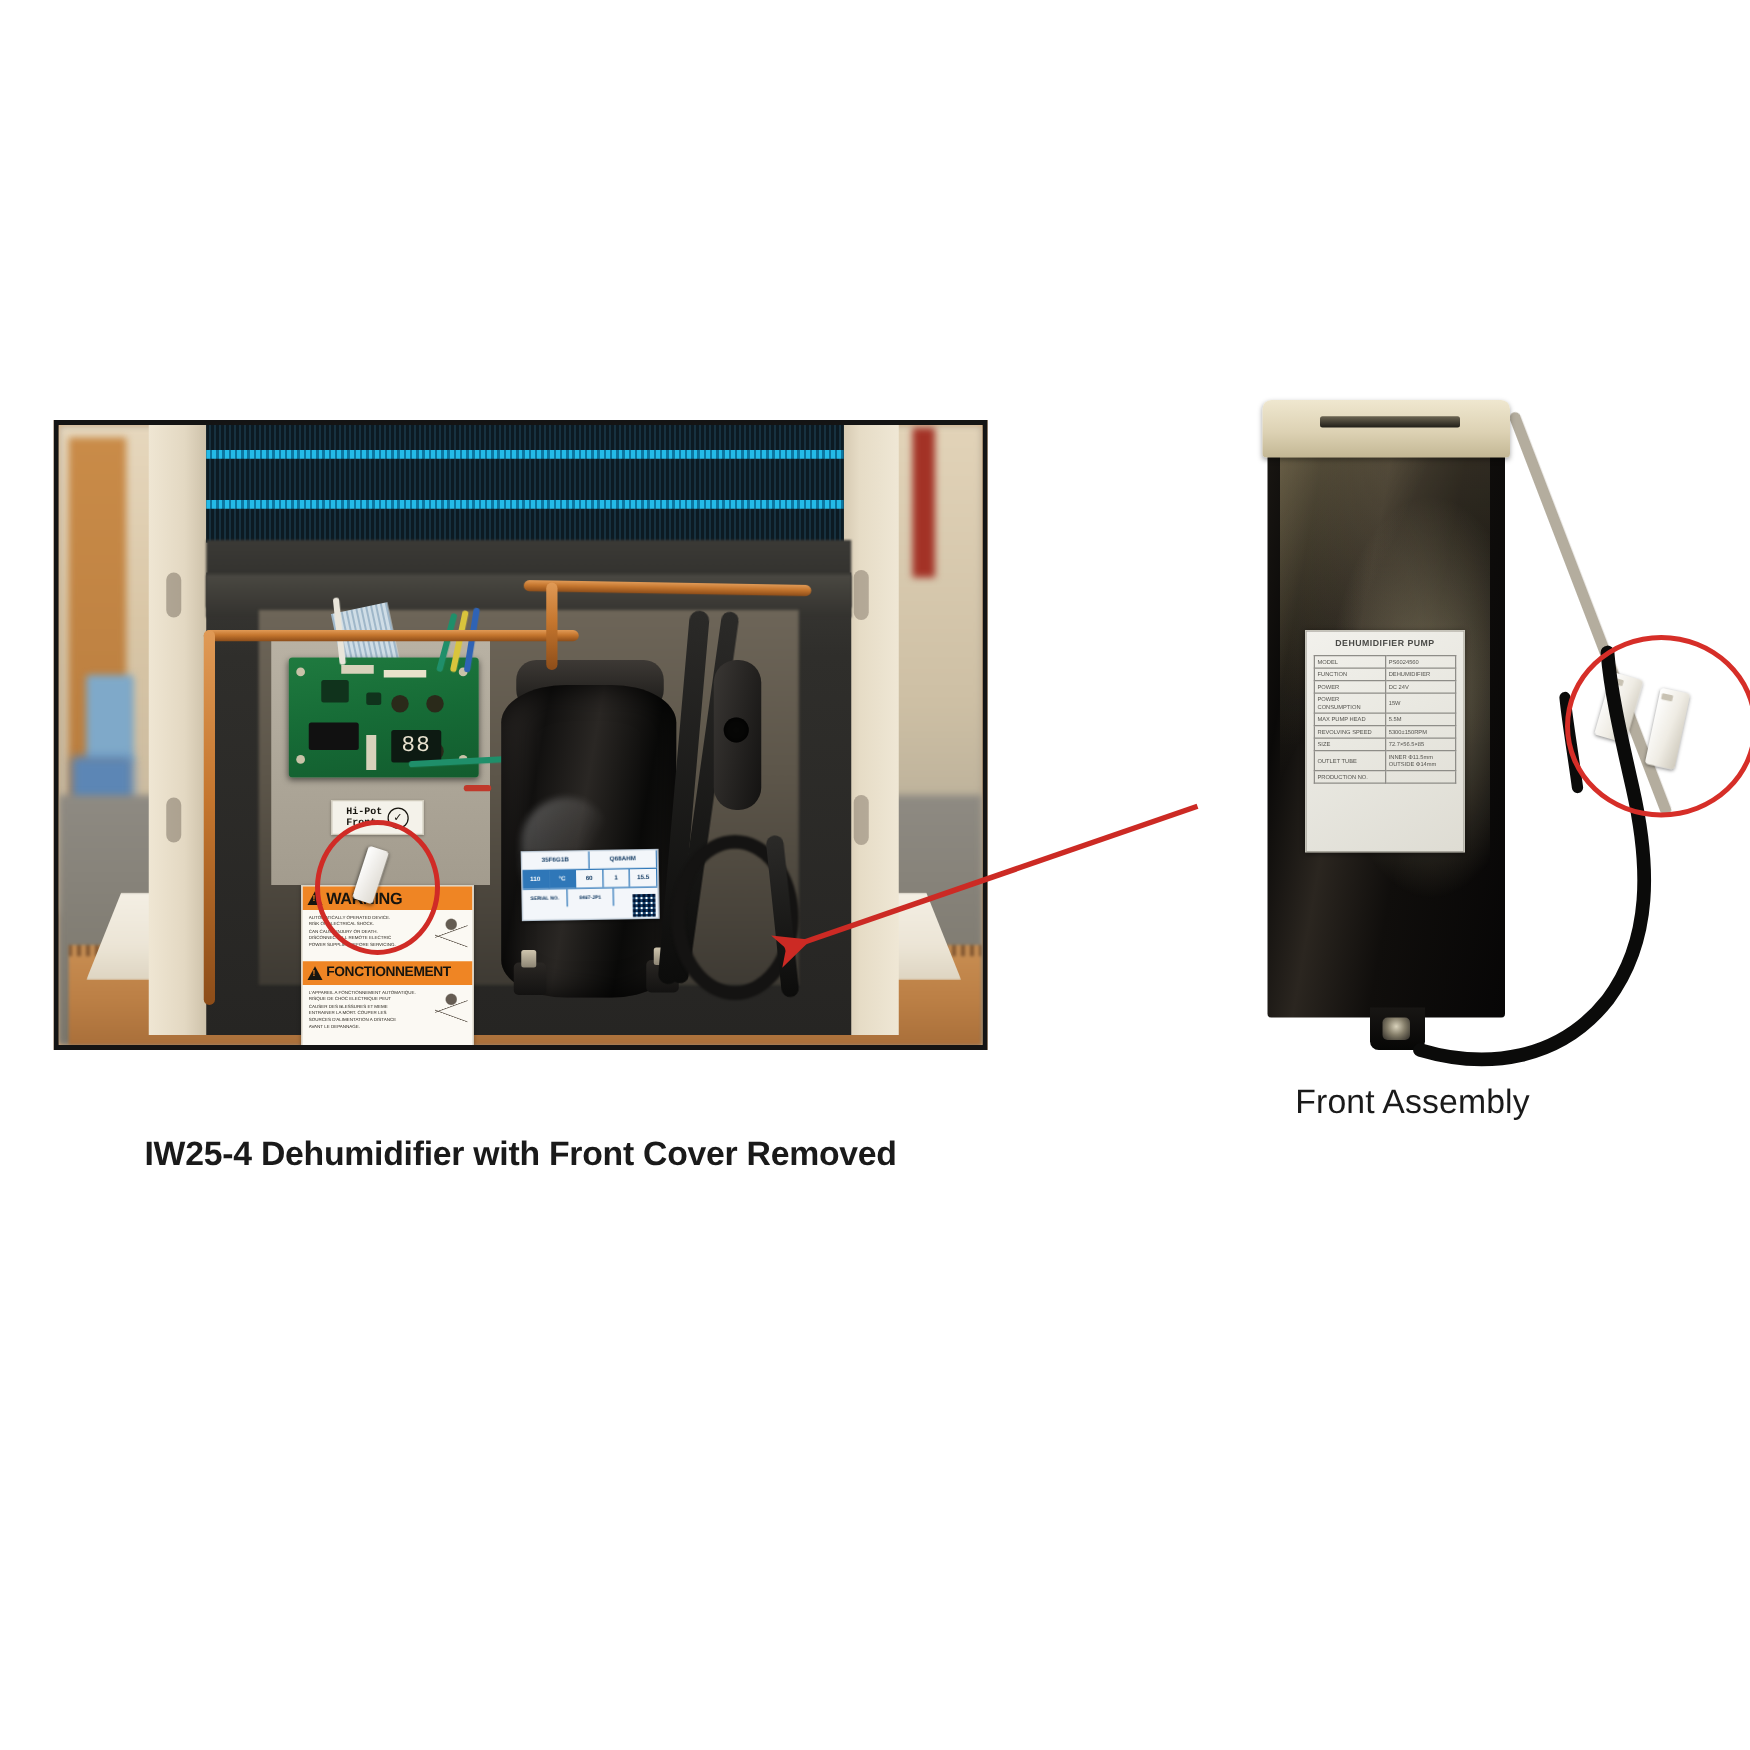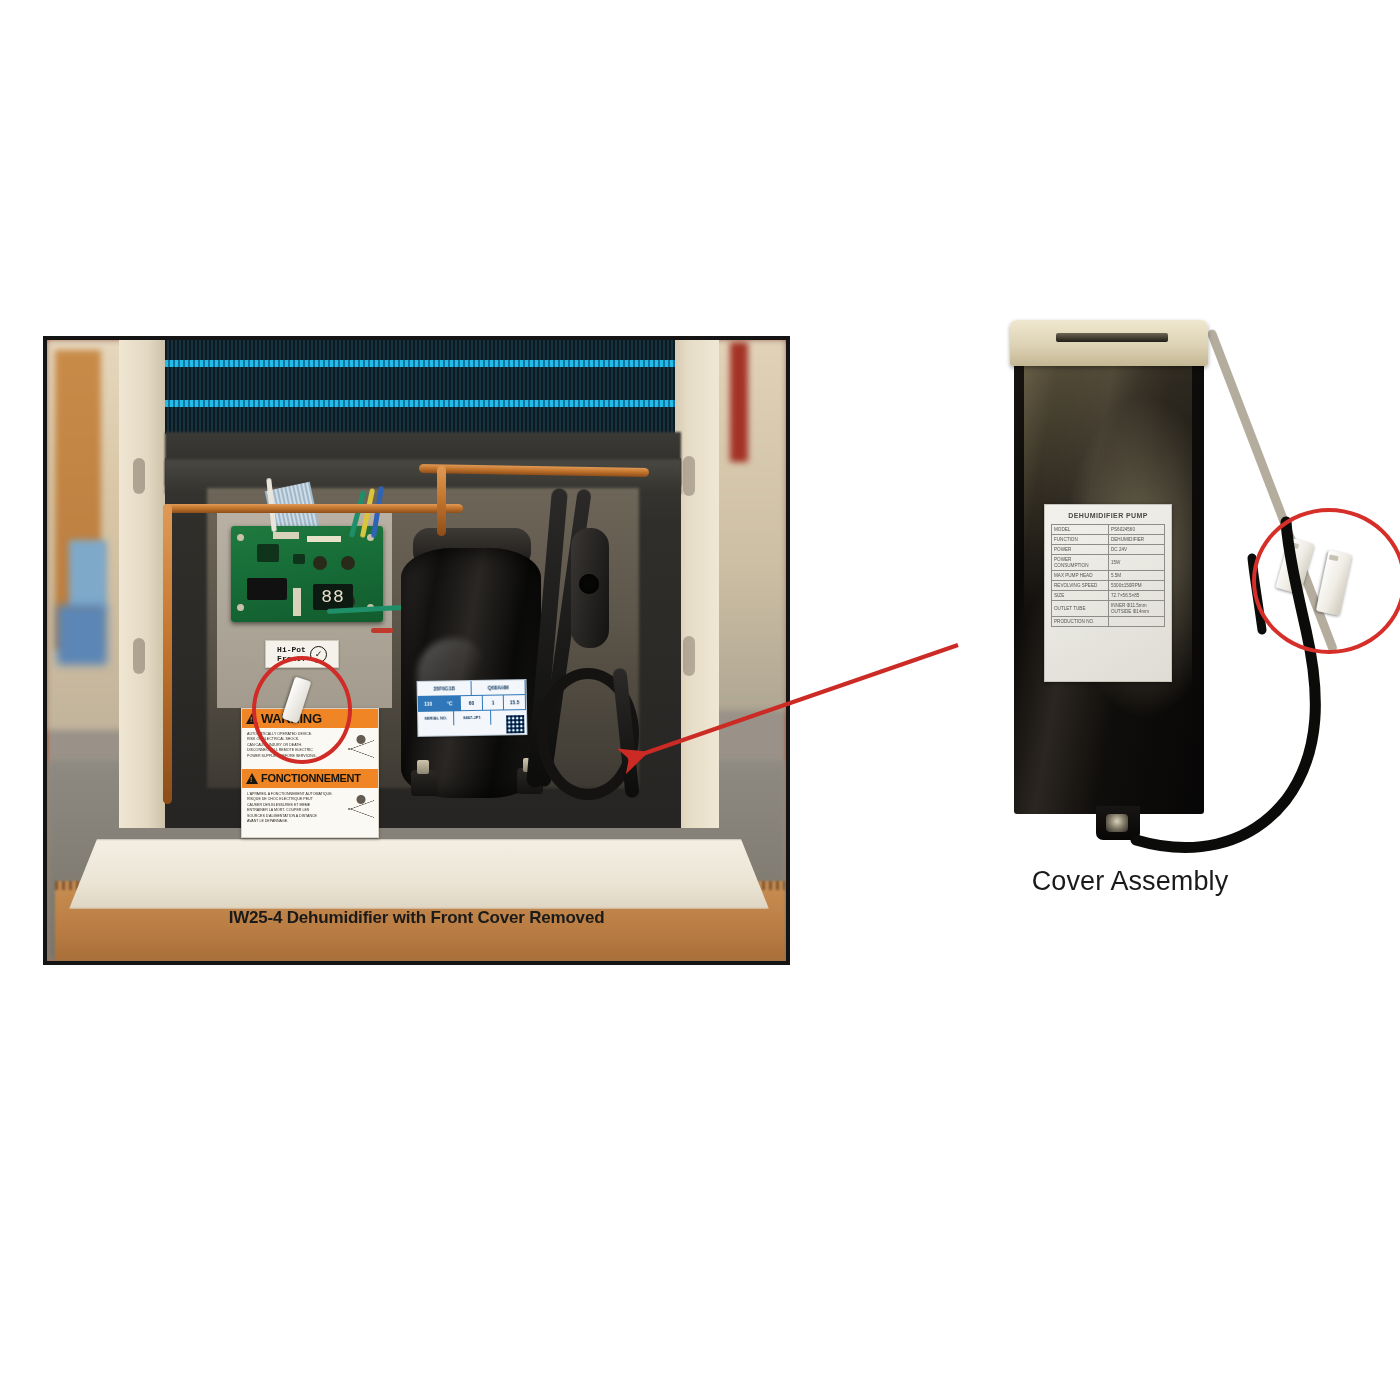--- a/index.html
+++ b/index.html
@@ -9,24 +9,24 @@
     background:#ffffff;
     font-family:"Liberation Sans", sans-serif;
     position:relative;
     overflow:hidden;
     -webkit-font-smoothing:antialiased;
   }
   .figure-root{position:absolute;inset:0;}
 
   
   .photo-left{
-    position:absolute;left:43px;top:336px;width:747px;height:629px;
+    position:absolute;left:43px;top:336px;width:747px;height:504px;
     border:4px solid #141414;
     box-sizing:border-box;
-    background:#c2410c;
+    background:#fdba74;
     overflow:hidden;
   }
   .pl-inner{position:absolute;inset:0;overflow:hidden;}
 
   
   .bg-room{
     position:absolute;left:0;top:0;width:100%;height:100%;
     background:
       linear-gradient(180deg,#c9bba4 0%,#bdb49f 28%,#a89f90 52%,#7f7b74 70%,#8b8widths 70%,#8c8madness 100%);
     background-color:#9a9288;
@@ -390,21 +390,21 @@
 
   
   .caption{
     position:absolute;
     font-family:"Liberation Sans",sans-serif;
     color:#1a1a1a;
     white-space:nowrap;
   }
   .caption-left{
     left:43px;top:908px;width:747px;text-align:center;
-    font-size:17px;font-weight:bold;letter-spacing:-.2px;
+    font-size:27px;font-weight:bold;letter-spacing:-.2px;
   }
   .caption-right{
     left:1000px;top:866px;width:260px;text-align:center;
     font-size:27px;font-weight:normal;letter-spacing:.1px;
   }
 </style>
 </head>
 <body>
 
 <div class="figure-root">
@@ -634,15 +634,15 @@
     <div class="conn" style="left:282px;top:240px;width:26px;height:52px;transform:rotate(16deg);">
       <div class="notch"></div>
     </div>
     <div class="conn" style="left:322px;top:252px;width:24px;height:62px;transform:rotate(12deg);">
       <div class="notch"></div>
     </div>
 
     <div class="red-ellipse-right"></div>
   </div>
 
-  <div class="caption caption-right">Cover Assembly</div>
+  <div class="caption caption-right">Front Assembly</div>
 
 </div>
 
 </body></html>

